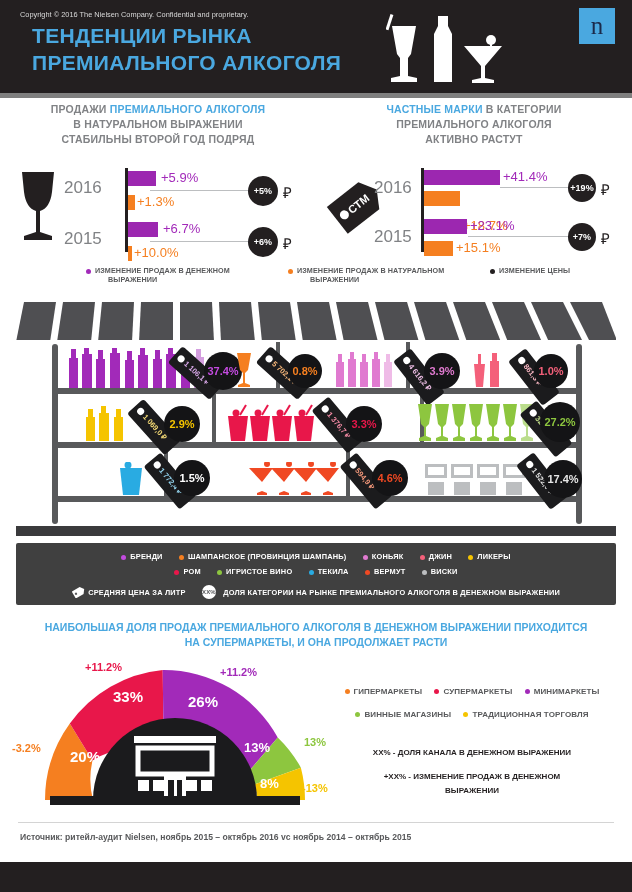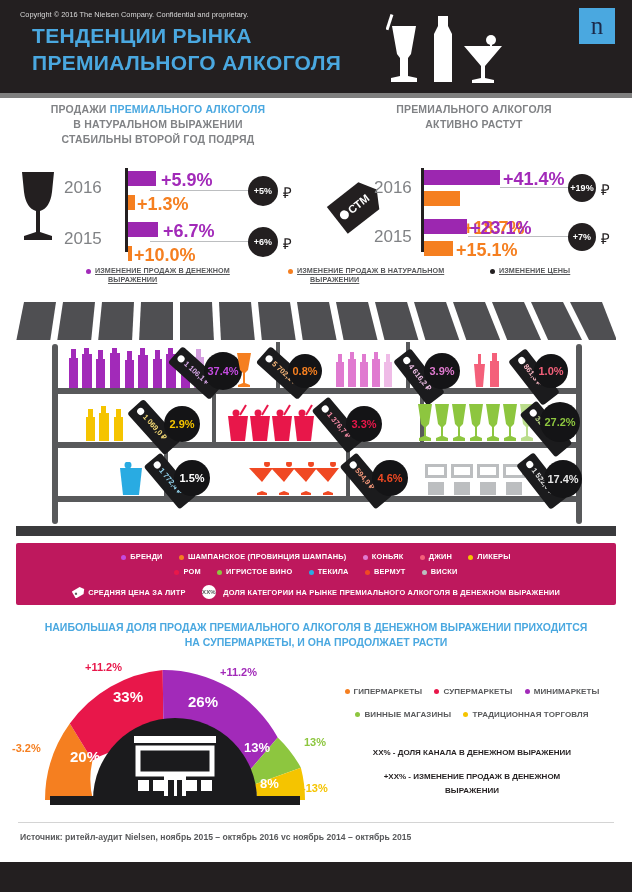--- a/index.html
+++ b/index.html
@@ -23,32 +23,32 @@
   
   .charts { position:relative; width:632px; height:208px; background:#fff; }
   .chart-block { position:absolute; top:4px; }
   .chart-title { text-align:center; font-size:10.5px; font-weight:bold;
     color:#808285; line-height:15px; letter-spacing:.2px; }
   .chart-title .hl { color:#4aa8e0; }
   .axis { position:absolute; background:#231f20; width:3px; }
   .bar { position:absolute; height:15px; }
   .bar.purple { background:#a32cc4; background:#9c27b0; }
   .bar.orange { background:#f57f20; }
-  .barlabel { position:absolute; font-size:18px; font-weight:bold; white-space:nowrap; }
+  .barlabel { position:absolute; font-size:13px; font-weight:normal; white-space:nowrap; }
   .barlabel.purple { color:#a22ab9; }
   .barlabel.orange { color:#f57f20; }
   .yearlabel { position:absolute; font-size:17px; color:#808285; }
   .leader { position:absolute; height:1px; background:#bcbec0; }
   .pricebubble { position:absolute; border-radius:50%; background:#231f20;
     color:#fff; font-size:9px; font-weight:bold; text-align:center; }
   .rub { position:absolute; font-size:15px; color:#231f20; font-family:"Liberation Serif", serif; }
 
   .legend-top { position:absolute; top:168px; left:0; width:632px;
     font-size:7.2px; font-weight:bold; color:#58595b; letter-spacing:.1px; }
-  .lg-item { position:absolute;text-decoration:underline; }
+  .lg-item { position:absolute; }
   .dot { display:inline-block; width:5px; height:5px; border-radius:50%;
     vertical-align:middle; margin-right:4px; }
 
   
   .shelf-wrap { position:absolute; top:298px; left:0; width:632px; height:240px; }
   .awning { position:absolute; top:0; left:16px; width:600px; height:48px; }
   .shelf-bg { position:absolute; top:42px; left:16px; width:600px; height:190px; background:#fff; }
   .shelfbar { position:absolute; background:#58595b; height:6px; }
   .vpost { position:absolute; background:#58595b; width:6px; border-radius:3px; }
   .divider-v { position:absolute; background:#58595b; width:4px; }
@@ -59,21 +59,21 @@
   .tag { position:absolute; width:56px; height:22px; }
   .tag .tagbody { width:100%; height:100%; background:#1b1b1d; border-radius:3px;
     position:relative; }
   .tag .taghole { position:absolute; left:4px; top:7px; width:7px; height:7px;
     border-radius:50%; background:#fff; }
   .tag .tagtext { position:absolute; left:13px; top:5px; font-size:7.5px;
     font-weight:bold; white-space:nowrap; }
 
   
   .shelf-legend { position:absolute; top:543px; left:16px; width:600px; height:62px;
-    background:#be185d; color:#fff; border-radius:2px; }
+    background:#404040; color:#fff; border-radius:2px; }
   .sl-row { position:absolute; width:100%; text-align:center; font-size:7.4px;
     font-weight:bold; letter-spacing:.2px; }
   .sl-chip { display:inline-block; margin:0 7px; white-space:nowrap; }
 
   
   .donut-title { position:absolute; top:620px; left:0; width:632px; text-align:center;
     font-size:10.5px; font-weight:bold; color:#4aa8e0; line-height:15px; }
   .donut-wrap { position:absolute; top:660px; left:30px; width:290px; height:150px; }
   .donut-pct { position:absolute; font-size:15px; font-weight:bold; color:#fff; }
   .donut-chg { position:absolute; font-size:11px; font-weight:bold; }
@@ -149,20 +149,21 @@
     <div class="barlabel purple" style="left:163px; top:119px;">+6.7%</div>
     <div class="bar orange" style="left:128px; top:144px; width:4px;"></div>
     <div class="barlabel orange" style="left:134px; top:143px;">+10.0%</div>
     <div class="leader" style="left:150px; top:139px; width:105px;"></div>
     <div class="pricebubble" style="left:248px; top:125px; width:30px; height:30px; line-height:30px;">+6%</div>
     <div class="rub" style="left:283px; top:131px;">₽</div>
   </div>
 
   <div class="chart-block" style="left:316px; width:316px;">
     <div class="chart-title">
+      <div><span class="hl">ЧАСТНЫЕ МАРКИ</span><span> В КАТЕГОРИИ</span></div>
       <div>ПРЕМИАЛЬНОГО АЛКОГОЛЯ</div>
       <div>АКТИВНО РАСТУТ</div>
     </div>
 
     <div style="position:absolute; left:10px; top:72px;">
       <svg width="62" height="62" viewBox="0 0 62 62">
         <g transform="rotate(-38 31 31)">
           <path d="M6 14 L46 14 L56 31 L46 48 L6 48 Z" fill="#231f20"></path>
           <circle cx="15" cy="31" r="4.5" fill="#ffffff"></circle>
           <text x="33" y="35" font-family="Liberation Sans, sans-serif" font-size="11" font-weight="bold" fill="#ffffff" text-anchor="middle">СТМ</text>

